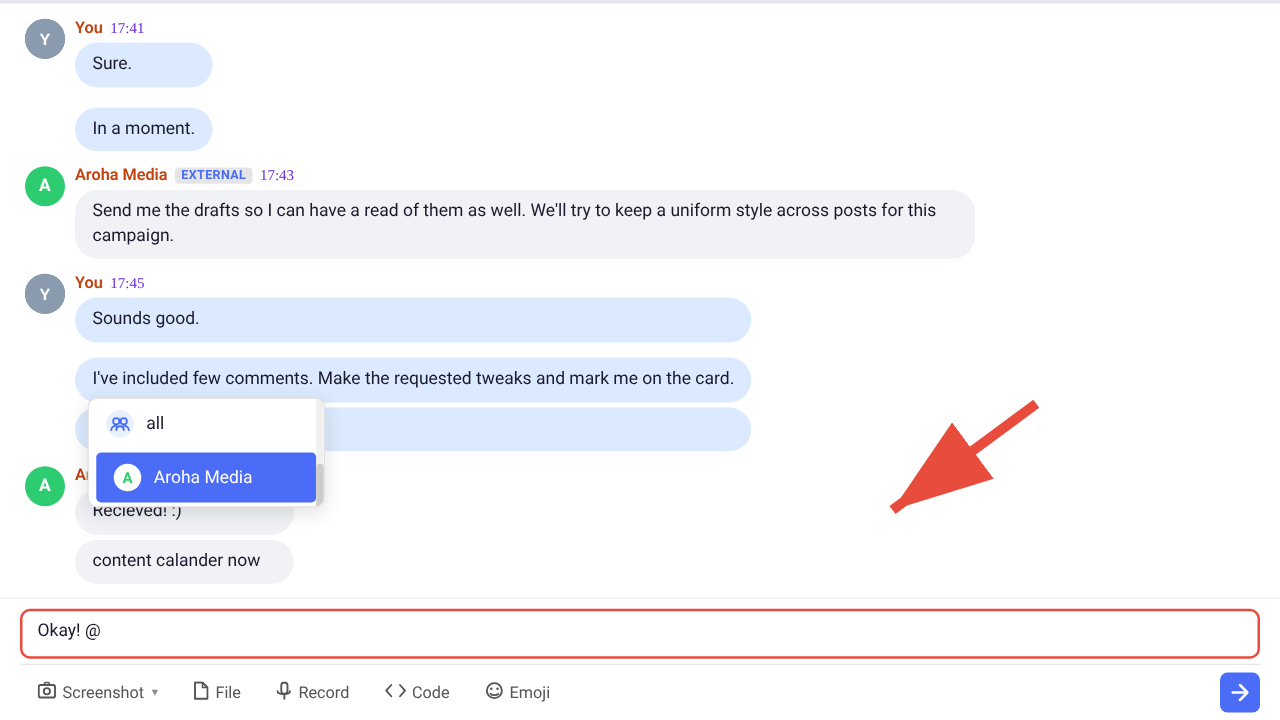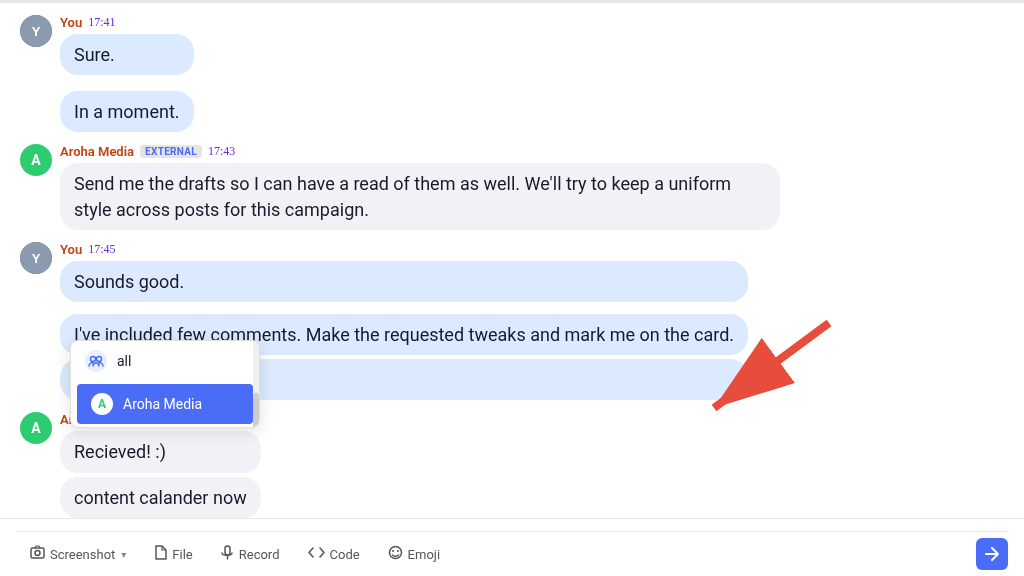--- a/index.html
+++ b/index.html
@@ -91,34 +91,34 @@
 
     .avatar.aroha-avatar {
       background: #2ecc71;
     }
 
     .bubble {
       background: #dbeafe;
       color: #1a1a2e;
       padding: 8px 14px;
       border-radius: 18px;
-      font-size: 18px;
+      font-size: 14px;
       line-height: 1.4;
       max-width: 720px;
       display: inline-block;
     }
 
     .bubble.other {
       background: #f0f2f5;
     }
 
     
     .mention-dropdown {
       position: absolute;
-      bottom: 90px;
+      bottom: 72px;
       left: 70px;
       background: #fff;
       border: 1px solid #e0e0e0;
       border-radius: 8px;
       box-shadow: 0 4px 16px rgba(0,0,0,0.12);
       width: 190px;
       z-index: 10;
       overflow: hidden;
     }
 
@@ -357,20 +357,23 @@
       <span>Aroha Media</span>
     </div>
     <div class="scrollbar-track">
       <div class="scrollbar-thumb"></div>
     </div>
   </div>
 
 </div>
 
 <div class="input-area">
+  <div class="input-box">
+    <span>Okay! @</span>
+  </div>
 
   <div class="toolbar">
 
 
     <div class="toolbar-item">
       <span class="toolbar-icon">
         <svg width="15" height="15" viewBox="0 0 15 15" fill="none">
           <rect x="1" y="3" width="13" height="10" rx="1.5" stroke="#555" stroke-width="1.5"></rect>
           <circle cx="7.5" cy="8" r="2.5" stroke="#555" stroke-width="1.5"></circle>
           <path d="M5 3l1-2h3l1 2" stroke="#555" stroke-width="1.2"></path>

